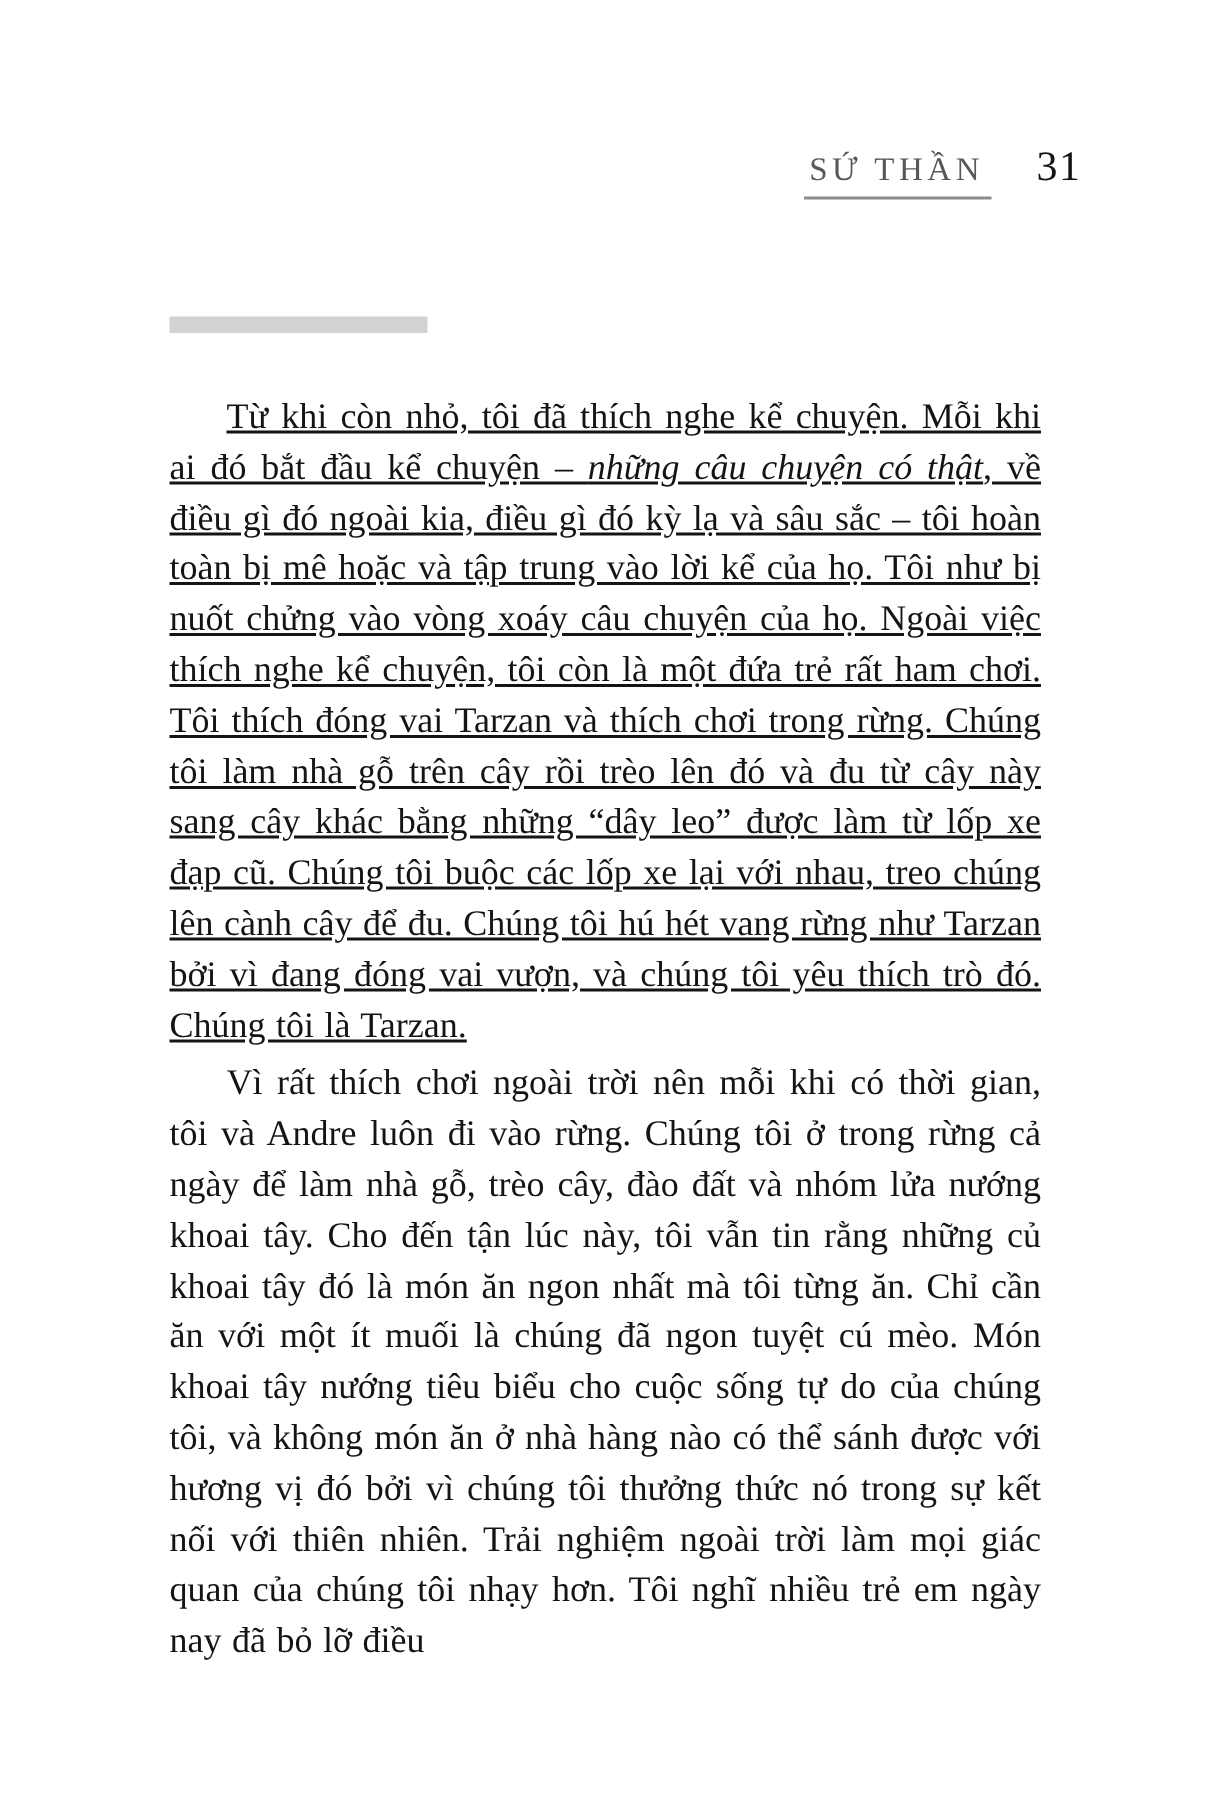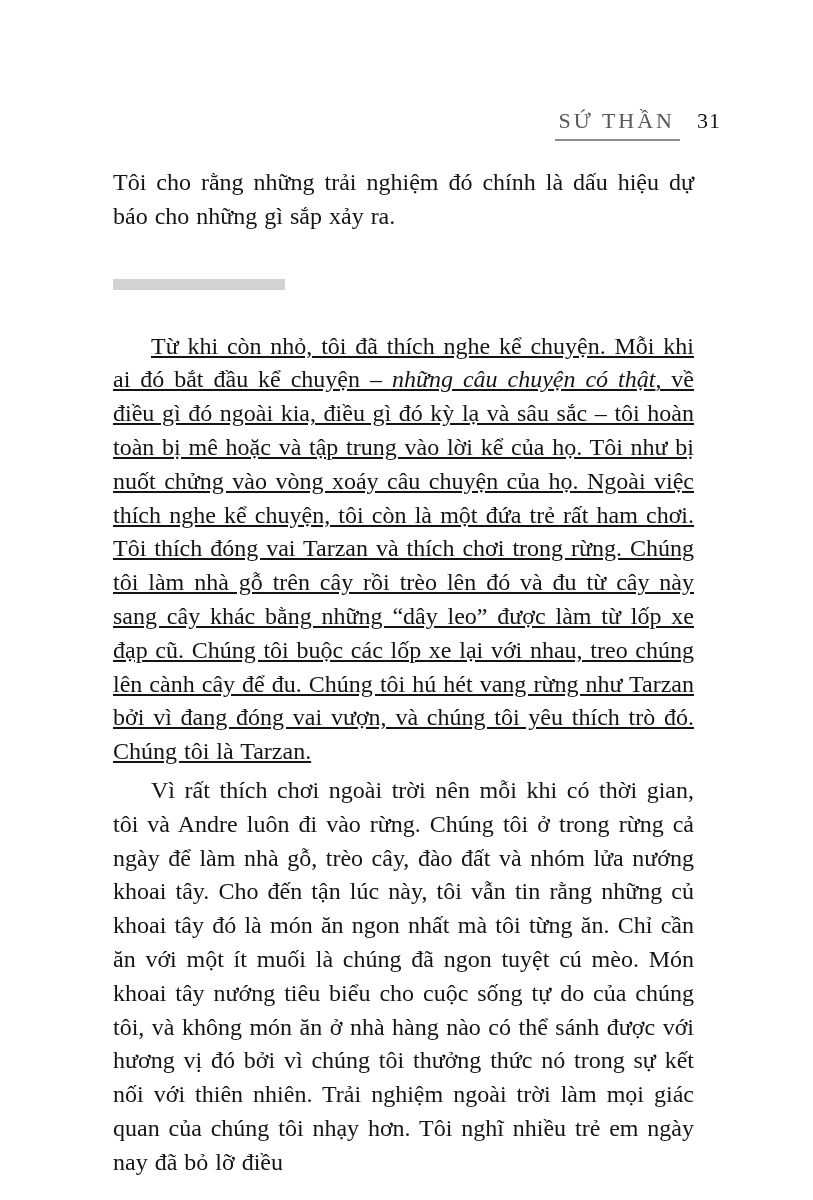--- a/index.html
+++ b/index.html
@@ -11,36 +11,36 @@
     position: relative;
     width: 813px;
     height: 1200px;
     background: #ffffff;
     overflow: hidden;
     font-family: "Liberation Serif", "DejaVu Serif", serif;
     color: var(--body_text, #141414);
   }
   .running-head {
     position: absolute;
-    top: 108px;
+    top: 96px;
     right: 92px;
     display: flex;
     align-items: baseline;
-    gap: 17px;
+    gap: 30px;
   }
   .head-title {
     font-size: 22px;
     color: var(--header_text, #58585a);
     letter-spacing: 3px;
     border-bottom: 2px solid var(--underline, #8c8c8c);
     padding: 0 5px 5px 3px;
     white-space: nowrap;
   }
   .page-number {
-    font-size: 22px;
+    font-size: 28px;
     color: var(--body_text, #141414);
     letter-spacing: 1px;
   }
   .content {
     position: absolute;
     left: 113px;
     top: 166px;
     width: 581px;
   }
   .para {
@@ -65,21 +65,20 @@
 
 <div class="page">
 
   <div class="running-head">
     <span class="head-title">SỨ THẦN</span>
     <span class="page-number">31</span>
   </div>
 
   <div class="content">
 
-    <p class="para">Tôi cho rằng những trải nghiệm đó chính là dấu hiệu dự báo cho những gì sắp xảy ra.</p>
 
     <div class="divider"></div>
 
     <p class="para indent spaced"><span>Từ khi còn nhỏ, tôi đã thích nghe kể chuyện. Mỗi khi ai đó bắt đầu kể chuyện – </span><em>những câu chuyện có thật</em><span>, về điều gì đó ngoài kia, điều gì đó kỳ lạ và sâu sắc – tôi hoàn toàn bị mê hoặc và tập trung vào lời kể của họ. Tôi như bị nuốt chửng vào vòng xoáy câu chuyện của họ. Ngoài việc thích nghe kể chuyện, tôi còn là một đứa trẻ rất ham chơi. Tôi thích đóng vai Tarzan và thích chơi trong rừng. Chúng tôi làm nhà gỗ trên cây rồi trèo lên đó và đu từ cây này sang cây khác bằng những “dây leo” được làm từ lốp xe đạp cũ. Chúng tôi buộc các lốp xe lại với nhau, treo chúng lên cành cây để đu. Chúng tôi hú hét vang rừng như Tarzan bởi vì đang đóng vai vượn, và chúng tôi yêu thích trò đó. Chúng tôi là Tarzan.</span></p>
 
     <p class="para indent">Vì rất thích chơi ngoài trời nên mỗi khi có thời gian, tôi và Andre luôn đi vào rừng. Chúng tôi ở trong rừng cả ngày để làm nhà gỗ, trèo cây, đào đất và nhóm lửa nướng khoai tây. Cho đến tận lúc này, tôi vẫn tin rằng những củ khoai tây đó là món ăn ngon nhất mà tôi từng ăn. Chỉ cần ăn với một ít muối là chúng đã ngon tuyệt cú mèo. Món khoai tây nướng tiêu biểu cho cuộc sống tự do của chúng tôi, và không món ăn ở nhà hàng nào có thể sánh được với hương vị đó bởi vì chúng tôi thưởng thức nó trong sự kết nối với thiên nhiên. Trải nghiệm ngoài trời làm mọi giác quan của chúng tôi nhạy hơn. Tôi nghĩ nhiều trẻ em ngày nay đã bỏ lỡ điều</p>
 
   </div>
 
 </div>

